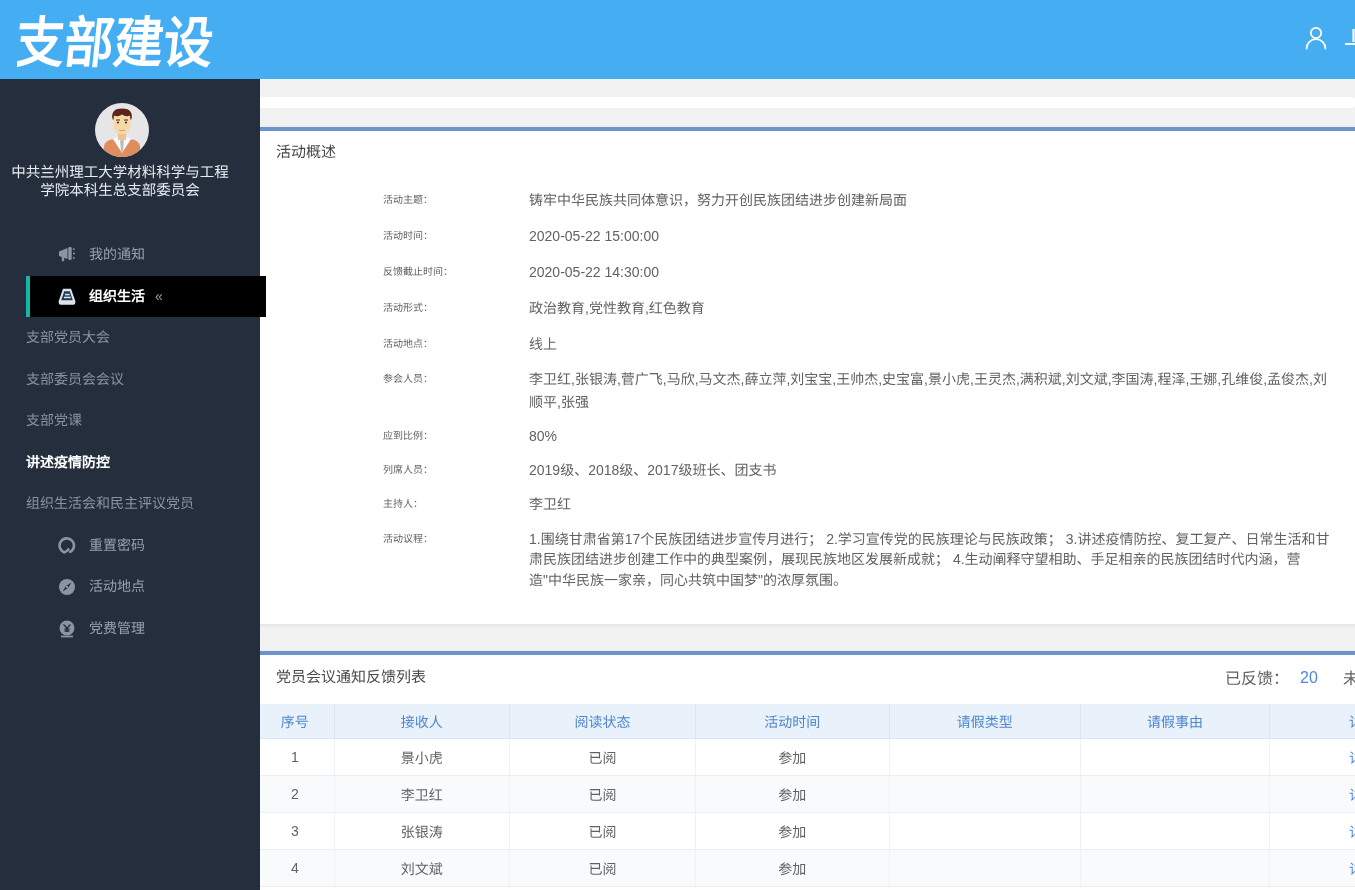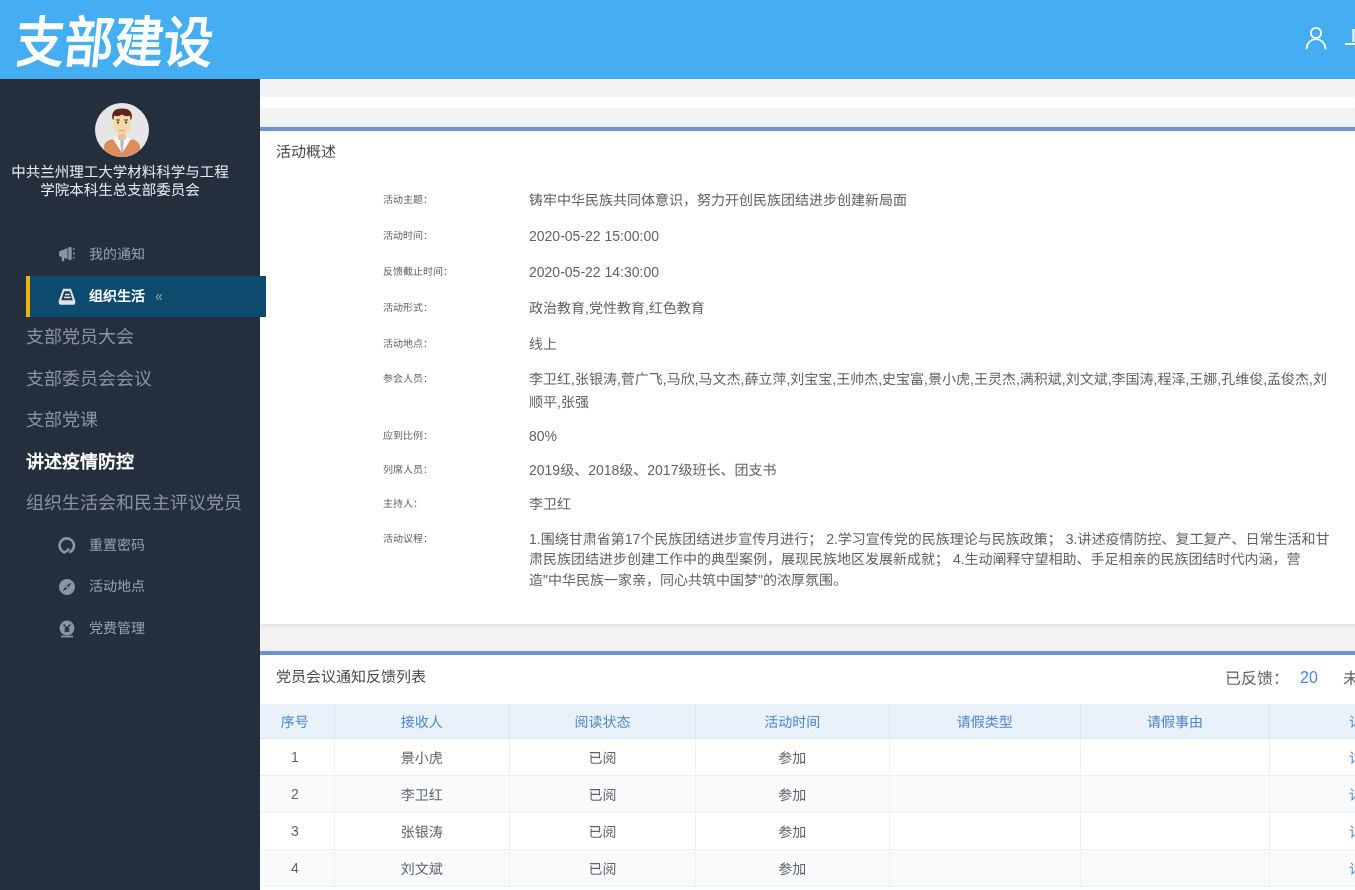--- a/index.html
+++ b/index.html
@@ -9,25 +9,25 @@
 .topbar { position:absolute; left:0; top:0; width:1355px; height:79px; background:#45adf2; z-index:5; }
 .logo { position:absolute; left:17px; top:8px; width:220px; height:64px; color:#fff; }
 .sidebar { position:absolute; left:0; top:79px; width:260px; height:811px; background:#242e3c; z-index:4; }
 .avatar { position:absolute; left:95px; top:24px; }
 .orgname { position:absolute; left:0; top:84px; width:240px; text-align:center;
   color:#e8ebf0; font-size:14.5px; line-height:18px; }
 .menu { position:absolute; left:0; top:155px; width:240px;margin-left:26px; }
 .mi { position:relative; height:41.5px; line-height:41.5px; color:#98a0ac; font-size:14px; }
 .mi .ic { position:absolute; left:32px; top:12px; width:18px; height:18px; }
 .mi .tx { position:absolute; left:63px; top:0; }
-.mi.active { background:#0c4a6e; border-left:4px solid #eab308; color:#fff; font-weight:bold; }
+.mi.active { background:#000000; border-left:4px solid #14b8a6; color:#fff; font-weight:bold; }
 .mi.active .ic { left:28px; }
 .mi.active .tx { left:59px; }
 .arr { position:absolute; left:125px; top:0; color:#9aa3b0; font-weight:normal; font-size:14px; }
-.sub { position:relative; height:41.5px; line-height:41.5px; color:#8b939f; font-size:18px; }
+.sub { position:relative; height:41.5px; line-height:41.5px; color:#8b939f; font-size:14px; }
 .sub.on { color:#ffffff; font-weight:bold; }
 
 .crumb { position:absolute; left:255px; top:97px; width:1100px; height:11px; background:#fff; border-radius:3px; z-index:1; }
 .card { position:absolute; left:256px; width:1200px; background:#fff;
   border-top:4px solid #6b94ce; border-radius:4px 4px 0 0; z-index:1; box-shadow:0 1px 4px rgba(0,0,0,0.08); }
 #card1 { top:127px; height:497px; }
 #card2 { top:651px; height:239px; }
 .ctitle { position:absolute; left:20px; color:#4a4a4a; font-size:15px; }
 .lbl { position:absolute; left:127px; color:#606266; font-size:10px; line-height:20px; white-space:nowrap; }
 .val { position:absolute; left:273px; color:#606266; font-size:14px; line-height:20px; white-space:nowrap; }

